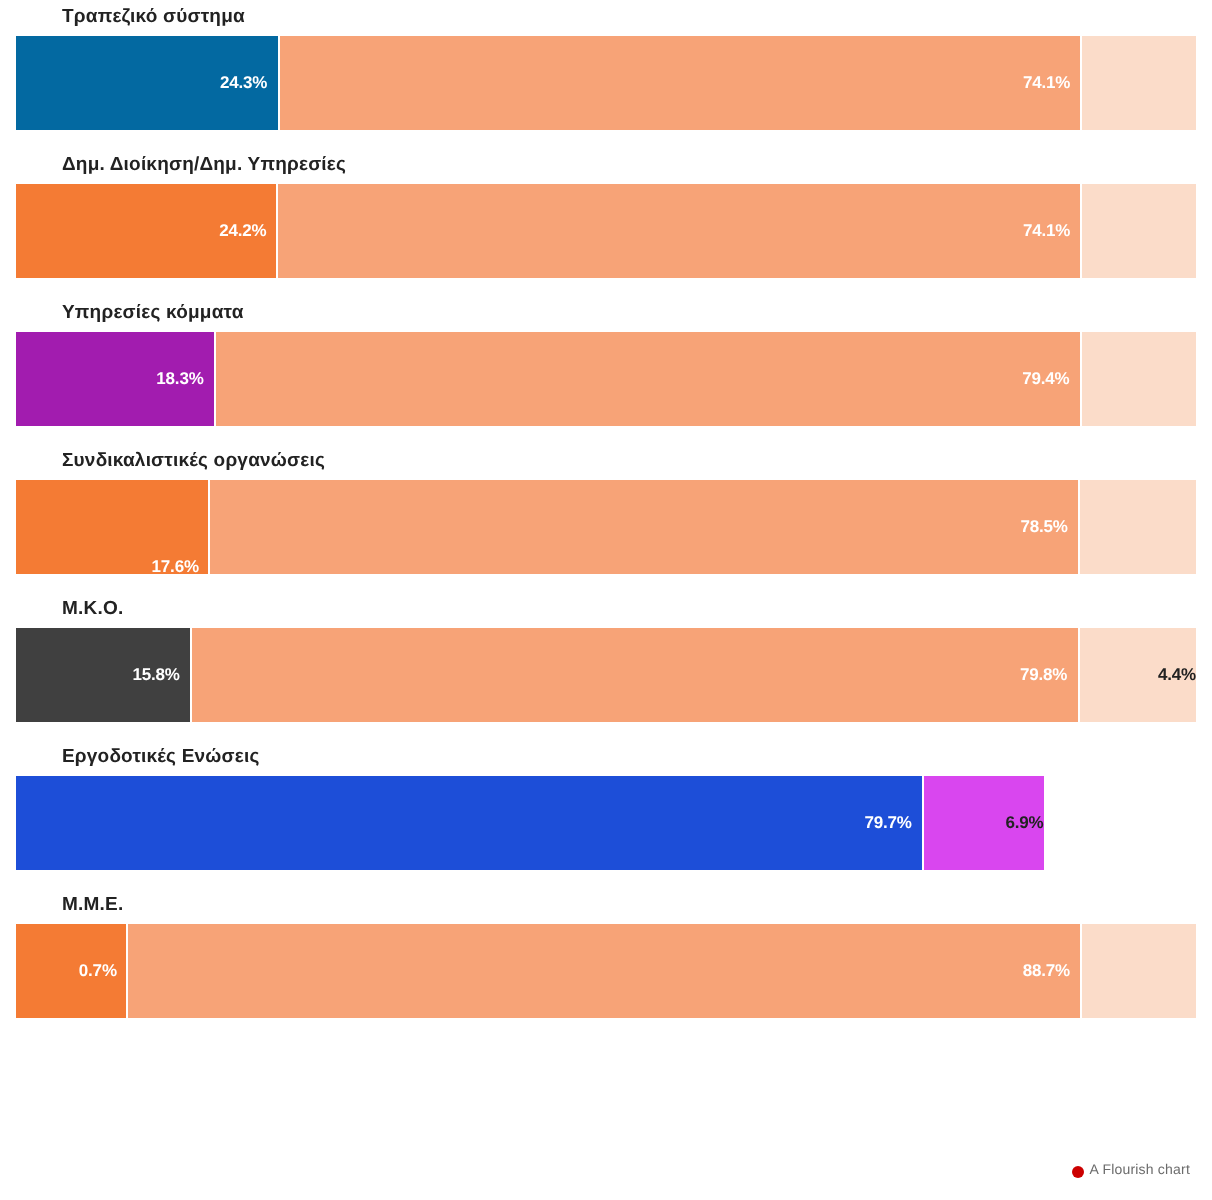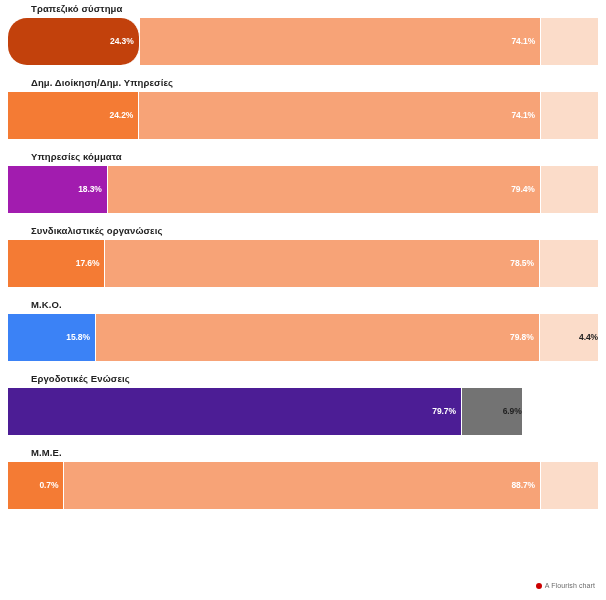--- a/index.html
+++ b/index.html
@@ -121,21 +121,21 @@
 </head>
 <body>
 
 <div id="chart-root">
 
   <div class="plot-area">
 
   <div class="cat-row">
         <div class="cat-label">Τραπεζικό σύστημα</div>
         <div class="bar-track">
-          <div class="seg s0" style="width: 22.314%; background: #c2410c; border-radius: 19px;">
+          <div class="seg s0" style="width: 22.314%; background: #0369a1;">
             <span class="seg-label">24.3%</span>
           </div>
           <div class="seg s1" style="width: 68.0441%; background: rgb(247, 163, 119);">
             <span class="seg-label">74.1%</span>
           </div>
           <div class="seg s2" style="width: 9.64187%; background: rgb(251, 220, 201);"></div>
         </div>
       </div>
       <div class="cat-row">
         <div class="cat-label">Δημ. Διοίκηση/Δημ. Υπηρεσίες</div>
@@ -157,50 +157,50 @@
           </div>
           <div class="seg s1" style="width: 73.3826%; background: rgb(247, 163, 119);">
             <span class="seg-label">79.4%</span>
           </div>
           <div class="seg s2" style="width: 9.70425%; background: rgb(251, 220, 201);"></div>
         </div>
       </div>
       <div class="cat-row">
         <div class="cat-label">Συνδικαλιστικές οργανώσεις</div>
         <div class="bar-track">
-          <div class="seg s0" style="width: 16.5103%; background: rgb(244, 123, 52);">
+          <div class="seg s0" style="width: 16.5103%; background: rgb(244, 123, 52); align-items: flex-end;">
             <span class="seg-label">17.6%</span>
           </div>
           <div class="seg s1" style="width: 73.6398%; background: rgb(247, 163, 119);">
             <span class="seg-label">78.5%</span>
           </div>
           <div class="seg s2" style="width: 9.84991%; background: rgb(251, 220, 201);"></div>
         </div>
       </div>
       <div class="cat-row">
         <div class="cat-label">Μ.Κ.Ο.</div>
         <div class="bar-track">
-          <div class="seg s0" style="width: 14.8916%; background: #3b82f6; justify-content: flex-end;">
+          <div class="seg s0" style="width: 14.8916%; background: #404040; justify-content: flex-end;">
             <span class="seg-label">15.8%</span>
           </div>
           <div class="seg s1" style="width: 75.2121%; background: rgb(247, 163, 119);">
             <span class="seg-label">79.8%</span>
           </div>
           <div class="seg s2" style="width: 9.89632%; background: rgb(251, 220, 201);">
             <span class="seg-label">4.4%</span>
           </div>
         </div>
       </div>
       <div class="cat-row">
         <div class="cat-label">Εργοδοτικές Ενώσεις</div>
         <div class="bar-track">
-          <div class="seg s1" style="width: 76.9305%; background: #4c1d95; padding-left: 28px;">
+          <div class="seg s1" style="width: 76.9305%; background: #1d4ed8; padding-left: 28px;">
             <span class="seg-label">79.7%</span>
           </div>
-          <div class="seg s2" style="width: 10.1351%; background: #737373;">
+          <div class="seg s2" style="width: 10.1351%; background: #d946ef;">
             <span class="seg-label">6.9%</span>
           </div>
         </div>
       </div>
       <div class="cat-row">
         <div class="cat-label">Μ.Μ.Ε.</div>
         <div class="bar-track">
           <div class="seg s0" style="width: 9.56284%; background: rgb(244, 123, 52);">
             <span class="seg-label">0.7%</span>
           </div>

